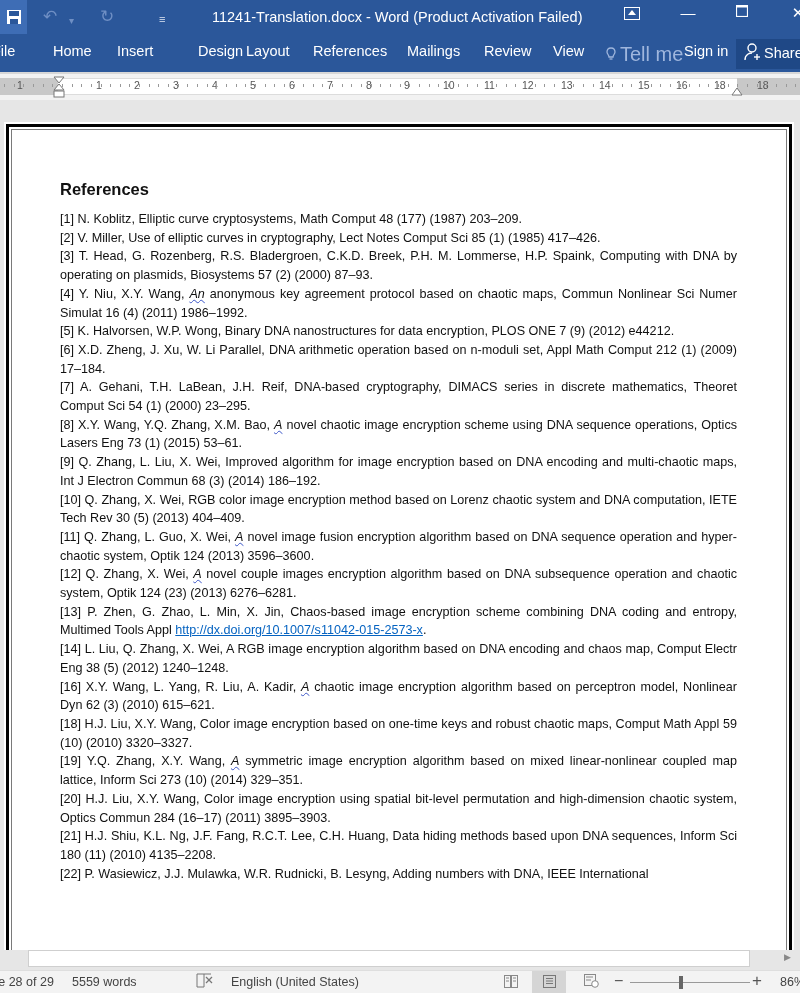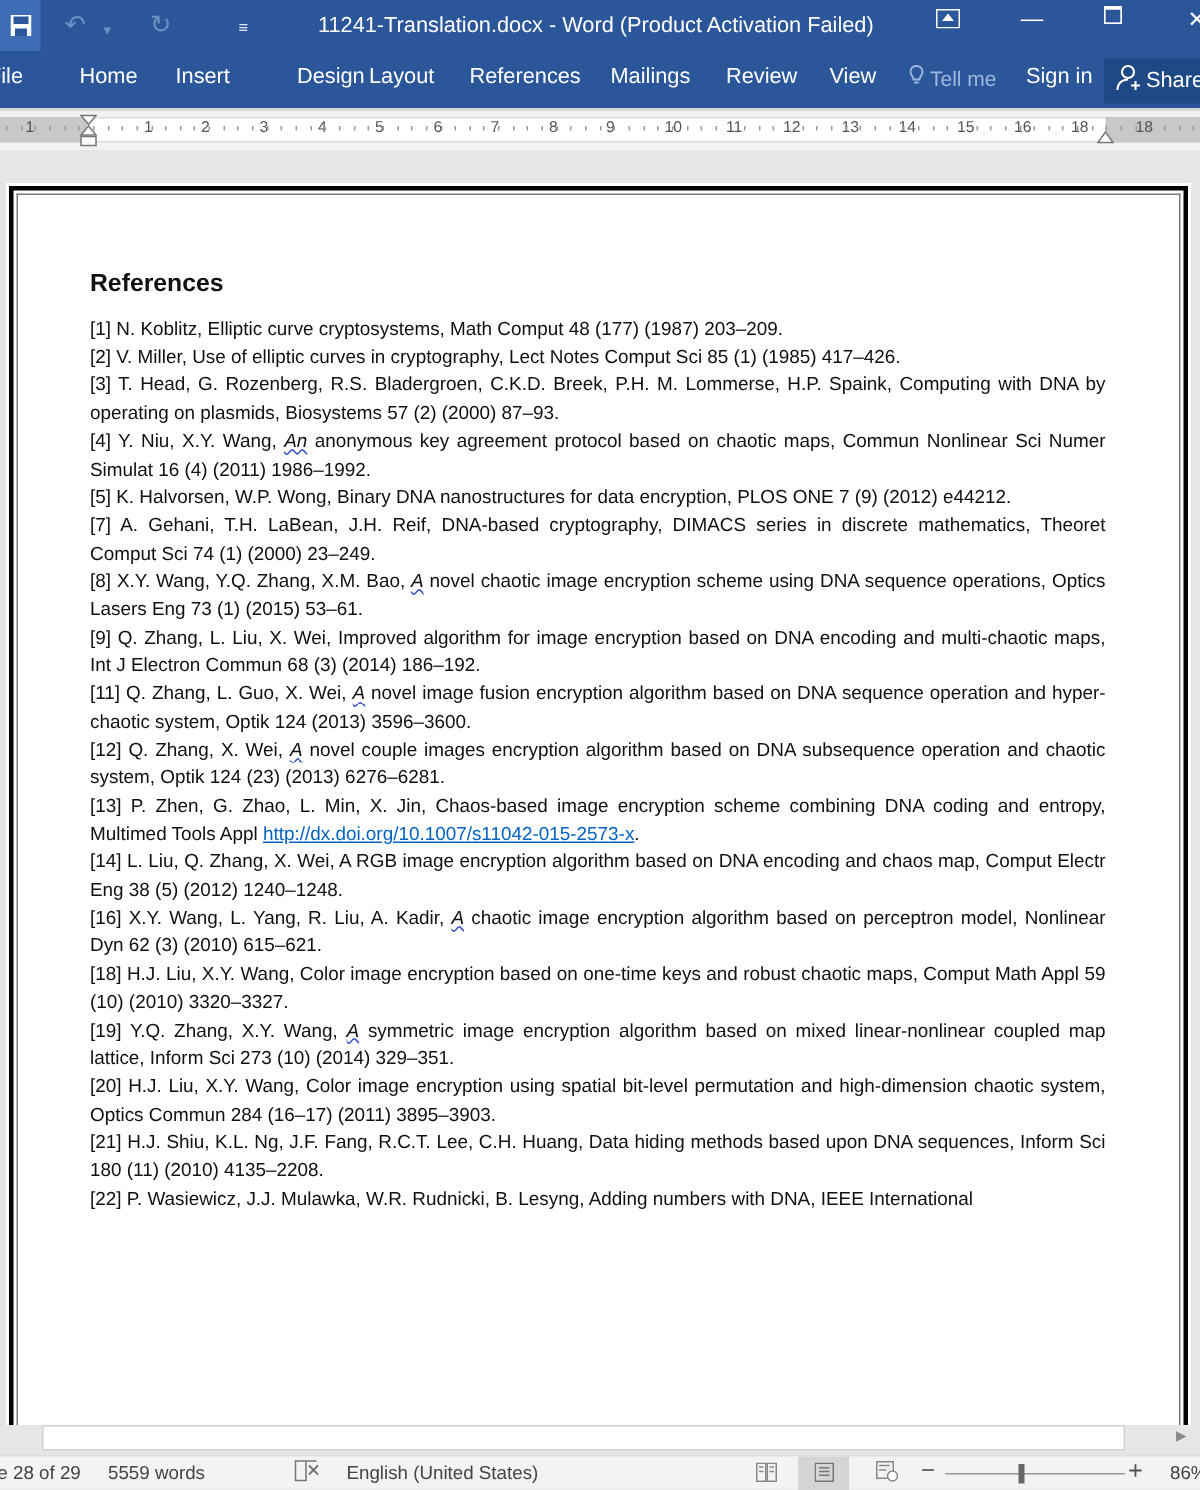--- a/index.html
+++ b/index.html
@@ -9,21 +9,21 @@
   .titlebar { position: absolute; left: 0; top: 0; width: 800px; height: 36px; background: #2b579a; color: #fff; }
   .qat-save { position: absolute; left: 0; top: 0; width: 27px; height: 34px; background: #3e6db5; display: flex; align-items: center; justify-content: center; }
   .qat-save svg { width: 14px; height: 14px; }
   .qat-icon { position: absolute; top: 8px; color: #6f8fc4; font-size: 17px; line-height: 18px; }
   .title-text { position: absolute; left: 212px; top: 9px; font-size: 14.5px; color: #fff; white-space: nowrap; }
   .win-btn { position: absolute; top: 6px; color: #fff; font-size: 15px; width: 24px; text-align: center; }
 
   
   .ribbon { position: absolute; left: 0; top: 36px; width: 800px; height: 36px; background: #2b579a; color: #fff; }
   .tab { position: absolute; top: 7px; font-size: 14.5px; color: #fff; white-space: nowrap; }
-  .tell-me { position: absolute; left: 606px; top: 7px; font-size: 14px; color: #9fb6dd; white-space: nowrap; }
+  .tell-me { position: absolute; left: 606px; top: 7px; font-size: 20px; color: #9fb6dd; white-space: nowrap; }
   .tell-me .bulb { display: inline-block; margin-right: 4px; }
   .share-btn { position: absolute; left: 736px; top: 3px; width: 70px; height: 30px; background: #1f4886; padding: 4px 0 0 8px; font-size: 14.5px; color:#fff; white-space: nowrap; }
   .ribbon-bottom { position: absolute; left: 0; top: 72px; width: 800px; height: 2px; background: #d7d7d7; }
 
   
   .ruler { position: absolute; left: 0; top: 74px; width: 800px; height: 26px; background: #f2f2f2; }
   .ruler-strip { position: absolute; left: 0; top: 4px; width: 800px; height: 17px; background: #fff; border-top: 1px solid #dcdcdc; border-bottom: 1px solid #dcdcdc; }
   .ruler-margin-l { position: absolute; left: 0; top: 4px; width: 58px; height: 17px; background: #c8c8c8; }
   .ruler-margin-r { position: absolute; left: 737px; top: 4px; width: 63px; height: 17px; background: #c8c8c8; }
   .ruler-nums { position: absolute; left: 0; top: 5px; width: 800px; height: 14px; font-size: 10.5px; color: #555; }
@@ -249,23 +249,25 @@
     <div class="border-outer"></div>
     <div class="border-inner"></div>
     <div class="content">
       <div class="heading">References</div>
       <div id="refs">
           <div class="ref"><span>[1] N. Koblitz, Elliptic curve cryptosystems, Math Comput 48 (177) (1987) 203–209.</span></div>
           <div class="ref"><span>[2] V. Miller, Use of elliptic curves in cryptography, Lect Notes Comput Sci 85 (1) (1985) 417–426.</span></div>
           <div class="ref"><span>[3] T. Head, G. Rozenberg, R.S. Bladergroen, C.K.D. Breek, P.H. M. Lommerse, H.P. Spaink, Computing with DNA by operating on plasmids, Biosystems 57 (2) (2000) 87–93.</span></div>
           <div class="ref"><span>[4] Y. Niu, X.Y. Wang, </span><span class="squiggle">An</span><span> anonymous key agreement protocol based on chaotic maps, Commun Nonlinear Sci Numer Simulat 16 (4) (2011) 1986–1992.</span></div>
           <div class="ref"><span> [5] K. Halvorsen, W.P. Wong, Binary DNA nanostructures for data encryption, PLOS ONE 7 (9) (2012) e44212.</span></div>
-          <div class="ref"><span>[7] A. Gehani, T.H. LaBean, J.H. Reif, DNA-based cryptography, DIMACS series in discrete mathematics, Theoret Comput Sci 74 (1) (2000) 23–249.</span></div>
+          <div class="ref"><span>[6] X.D. Zheng, J. Xu, W. Li Parallel, DNA arithmetic operation based on n-moduli set, Appl Math Comput 212 (1) (2009) 17–184.</span></div>
+          <div class="ref"><span>[7] A. Gehani, T.H. LaBean, J.H. Reif, DNA-based cryptography, DIMACS series in discrete mathematics, Theoret Comput Sci 54 (1) (2000) 23–295.</span></div>
           <div class="ref"><span>[8] X.Y. Wang, Y.Q. Zhang, X.M. Bao, </span><span class="squiggle">A</span><span> novel chaotic image encryption scheme using DNA sequence operations, Optics Lasers Eng 73 (1) (2015) 53–61.</span></div>
           <div class="ref"><span> [9] Q. Zhang, L. Liu, X. Wei, Improved algorithm for image encryption based on DNA encoding and multi-chaotic maps, Int J Electron Commun 68 (3) (2014) 186–192.</span></div>
+          <div class="ref"><span> [10] Q. Zhang, X. Wei, RGB color image encryption method based on Lorenz chaotic system and DNA computation, IETE Tech Rev 30 (5) (2013) 404–409.</span></div>
           <div class="ref"><span>[11] Q. Zhang, L. Guo, X. Wei, </span><span class="squiggle">A</span><span> novel image fusion encryption algorithm based on DNA sequence operation and hyper-chaotic system, Optik 124 (2013) 3596–3600.</span></div>
           <div class="ref"><span> [12] Q. Zhang, X. Wei, </span><span class="squiggle">A</span><span> novel couple images encryption algorithm based on DNA subsequence operation and chaotic system, Optik 124 (23) (2013) 6276–6281.</span></div>
           <div class="ref"><span>[13] P. Zhen, G. Zhao, L. Min, X. Jin, Chaos-based image encryption scheme combining DNA coding and entropy, Multimed Tools Appl </span><a>http://dx.doi.org/10.1007/s11042-015-2573-x</a><span>.</span></div>
           <div class="ref"><span>[14] L. Liu, Q. Zhang, X. Wei, A RGB image encryption algorithm based on DNA encoding and chaos map, Comput Electr Eng 38 (5) (2012) 1240–1248.</span></div>
           <div class="ref"><span>[16] X.Y. Wang, L. Yang, R. Liu, A. Kadir, </span><span class="squiggle">A</span><span> chaotic image encryption algorithm based on perceptron model, Nonlinear Dyn 62 (3) (2010) 615–621.</span></div>
           <div class="ref"><span> [18] H.J. Liu, X.Y. Wang, Color image encryption based on one-time keys and robust chaotic maps, Comput Math Appl 59 (10) (2010) 3320–3327.</span></div>
           <div class="ref"><span>[19] Y.Q. Zhang, X.Y. Wang, </span><span class="squiggle">A</span><span> symmetric image encryption algorithm based on mixed linear-nonlinear coupled map lattice, Inform Sci 273 (10) (2014) 329–351.</span></div>
           <div class="ref"><span>[20] H.J. Liu, X.Y. Wang, Color image encryption using spatial bit-level permutation and high-dimension chaotic system, Optics Commun 284 (16–17) (2011) 3895–3903.</span></div>
           <div class="ref"><span> [21] H.J. Shiu, K.L. Ng, J.F. Fang, R.C.T. Lee, C.H. Huang, Data hiding methods based upon DNA sequences, Inform Sci 180 (11) (2010) 4135–2208.</span></div>
           <div class="ref"><span> [22] P. Wasiewicz, J.J. Mulawka, W.R. Rudnicki, B. Lesyng, Adding numbers with DNA, IEEE International</span></div>

